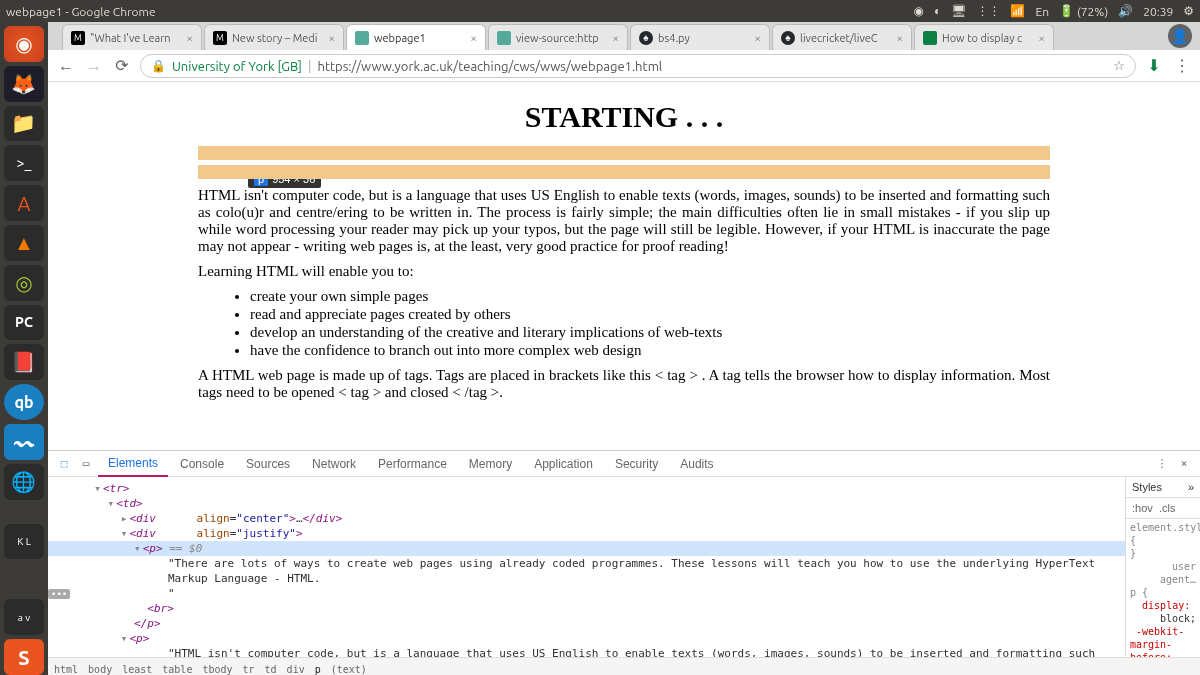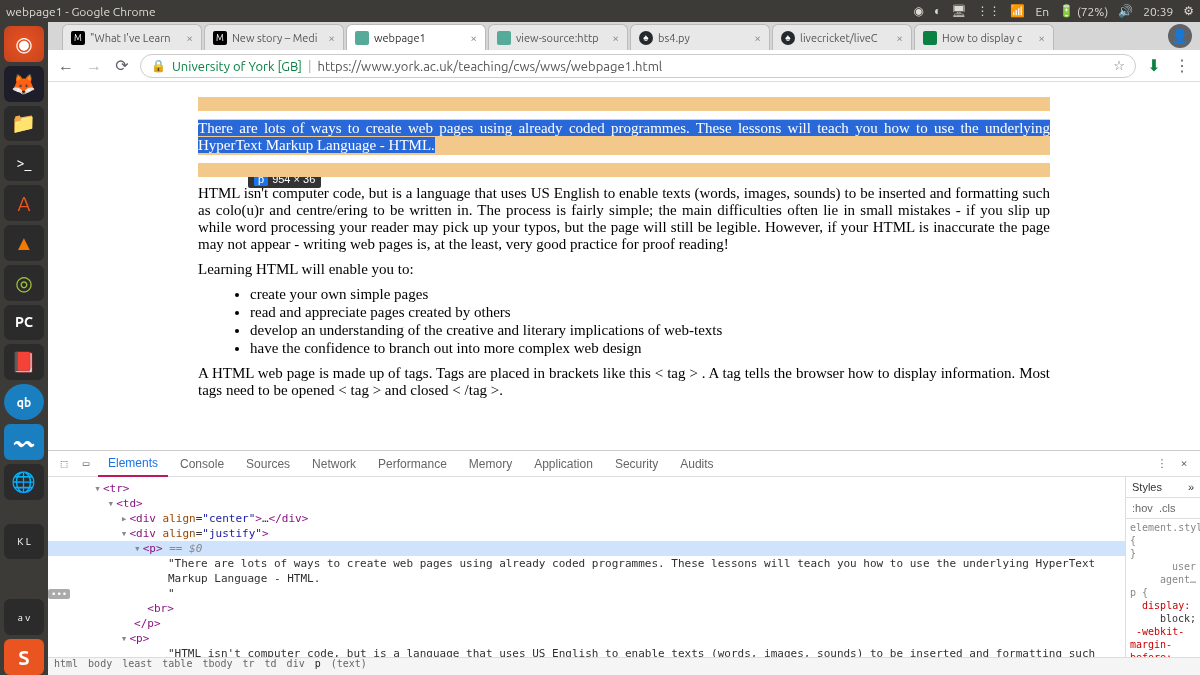--- a/index.html
+++ b/index.html
@@ -16,21 +16,21 @@
 .launcher .licon { width: 40px; height: 40px; border-radius: 6px; display: flex; align-items: center; justify-content: center; font-size: 20px; color: #fff; position: relative; }
 .licon.ubuntu { background: radial-gradient(circle,#e95420,#c7431f); }
 .licon.ff { background: #1e1e2a; }
 .licon.files { background: #2b2b2b; }
 .licon.term { background: #2b2b2b; }
 .licon.store { background: #2b2b2b; color:#e95420;}
 .licon.vlc { background: #2b2b2b; color:#f57900;}
 .licon.as { background: #2b2b2b; }
 .licon.pc { background: #2b2b2b; font-size: 14px; font-weight: bold;}
 .licon.books { background: #2b2b2b; }
-.licon.qb { background: #1a7fc0; border-radius: 50%; font-size:12px; font-weight:bold;}
+.licon.qb { background: #1a7fc0; border-radius: 50%; font-size:16px; font-weight:bold;}
 .licon.wav { background: #1a7fc0; }
 .licon.ch { background: #2b2b2b; }
 .licon.kl { background: #2b2b2b; font-size:10px;margin-top:20px;}
 .licon.av { background: #2b2b2b; font-size:10px;margin-top:36px;}
 .licon.s { background: #e95420; font-weight:bold;}
 
 
 .main { position: absolute; left: 48px; top: 22px; right: 0; bottom: 0; background: #fff; display: flex; flex-direction: column; }
 
 
@@ -71,38 +71,38 @@
 .dt-toolbar { height: 26px; border-bottom: 1px solid #ddd; display: flex; align-items: center; padding: 0 6px; gap: 2px; }
 .dt-toolbar .dtab { padding: 5px 10px; color: #666; cursor: pointer; font-family: Arial; font-size: 12px;}
 .dt-toolbar .dtab.active { color: #1a73e8; border-bottom: 2px solid #be185d; }
 .dt-toolbar .spacer { flex: 1; }
 .dt-toolbar .dicon { width: 20px; height: 20px; display: flex; align-items: center; justify-content: center; color: #666; cursor: pointer; border: 1px solid transparent;}
 .dt-toolbar .dicon.active { color: #1a73e8; }
 
 .dt-body { flex: 1; display: flex; overflow: hidden; }
 .dt-elements { flex: 1; overflow: auto; padding: 4px 0; font-size: 11px; line-height: 15px; position: relative;}
 .dt-elements .node { white-space: pre; }
-.dt-elements .tag { color: #881280; }
-.dt-elements .attrn { color: #994500; }
+.dt-elements .tag { color: #881280; font-style: italic; }
+.dt-elements .attrn { color: #994500; margin-left: 34px; }
 .dt-elements .attrv { color: #1a1aa6; }
 .dt-elements .txt { color: #303030; }
 .dt-elements .caret::before { content: "▾"; color: #888; margin-right: 2px; }
 .dt-elements .caretc::before { content: "▸"; color: #888; margin-right: 2px; }
 .dt-elements .selline { background: #cfe3fc; display: block; }
 .dt-elements .eqsel { color: #888; font-style: italic;}
 .dt-elements .ellipsis { background:#aaa; color:#fff; padding:0 3px; border-radius:2px; font-size:9px;}
 
 .dt-styles { width: 75px; border-left: 1px solid #ddd; display: flex; flex-direction: column; font-size: 10px; }
 .dt-styles .shead { border-bottom: 1px solid #ddd; padding: 4px 6px; display:flex; font-family:Arial; font-size:11px;}
 .dt-styles .sbody { flex:1; overflow:auto; padding: 2px 4px; line-height: 13px;}
 .dt-styles .hov { color:#666; }
 .dt-styles .prop { color: #c80000; }
 .dt-styles .sel2 { color: #888; }
 
-.dt-crumbs { height: 18px; border-top: 1px solid #ddd; background: #f5f5f5; display: flex; align-items: flex-start; padding: 0 6px; gap: 10px; font-size: 10px; color: #666; }
+.dt-crumbs { height: 18px; border-top: 1px solid #ddd; background: #f5f5f5; display: flex; align-items: flex-end; padding: 0 6px; gap: 10px; font-size: 10px; color: #666; }
 .dt-crumbs span { cursor: pointer; }
 .dt-crumbs .curr { color: #222; }
 </style>
 </head>
 <body>
 
 <div class="sysbar">
   <span class="title">webpage1 - Google Chrome</span>
   <div class="tray">
     <span>◉</span>
@@ -190,22 +190,22 @@
     </div>
     <div class="navbtn" style="color:#0b8043;">⬇</div>
     <div class="navbtn">⋮</div>
   </div>
 
   <div class="page">
     <div class="tooltip-dim">
       <span class="ptag">p</span><span>954 × 36</span>
     </div>
     <div class="page-inner">
+      <h1>STARTING . . .</h1>
       <div class="hr-band"></div>
-      <p class="highlighted-p"><span class="sel">There are lots of ways to create web pages using already coded programmes. These lessons will teach you how to use the underlying HyperText Markup Language - HTML.</span></p>
       <div class="hr-band"></div>
       <p>HTML isn't computer code, but is a language that uses US English to enable texts (words, images, sounds) to be inserted and formatting such as colo(u)r and centre/ering to be written in. The process is fairly simple; the main difficulties often lie in small mistakes - if you slip up while word processing your reader may pick up your typos, but the page will still be legible. However, if your HTML is inaccurate the page may not appear - writing web pages is, at the least, very good practice for proof reading!</p>
       <p>Learning HTML will enable you to:</p>
       <ul>
         <li>create your own simple pages</li>
         <li>read and appreciate pages created by others</li>
         <li>develop an understanding of the creative and literary implications of web-texts</li>
         <li>have the confidence to branch out into more complex web design</li>
       </ul>
       <p>A HTML web page is made up of tags. Tags are placed in brackets like this &lt; tag &gt; . A tag tells the browser how to display information. Most tags need to be opened &lt; tag &gt; and closed &lt; /tag &gt;.</p>

